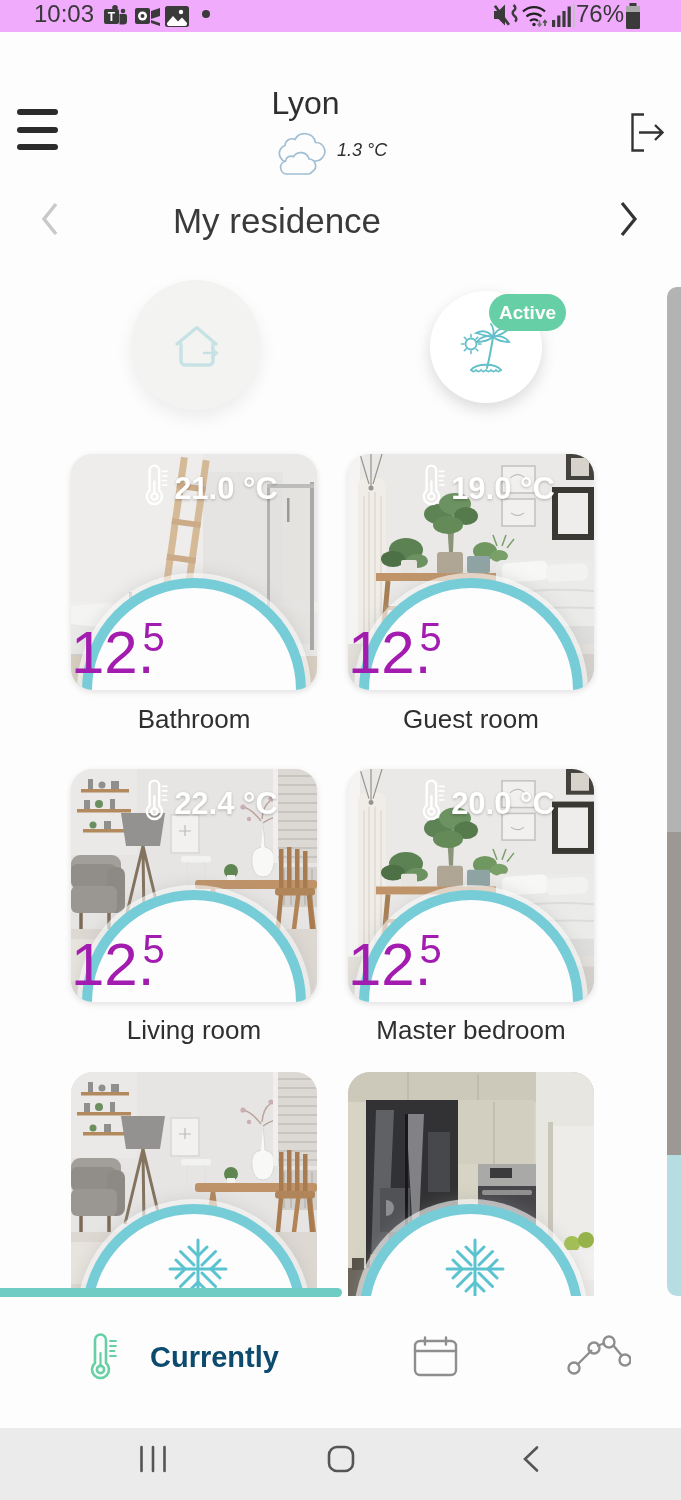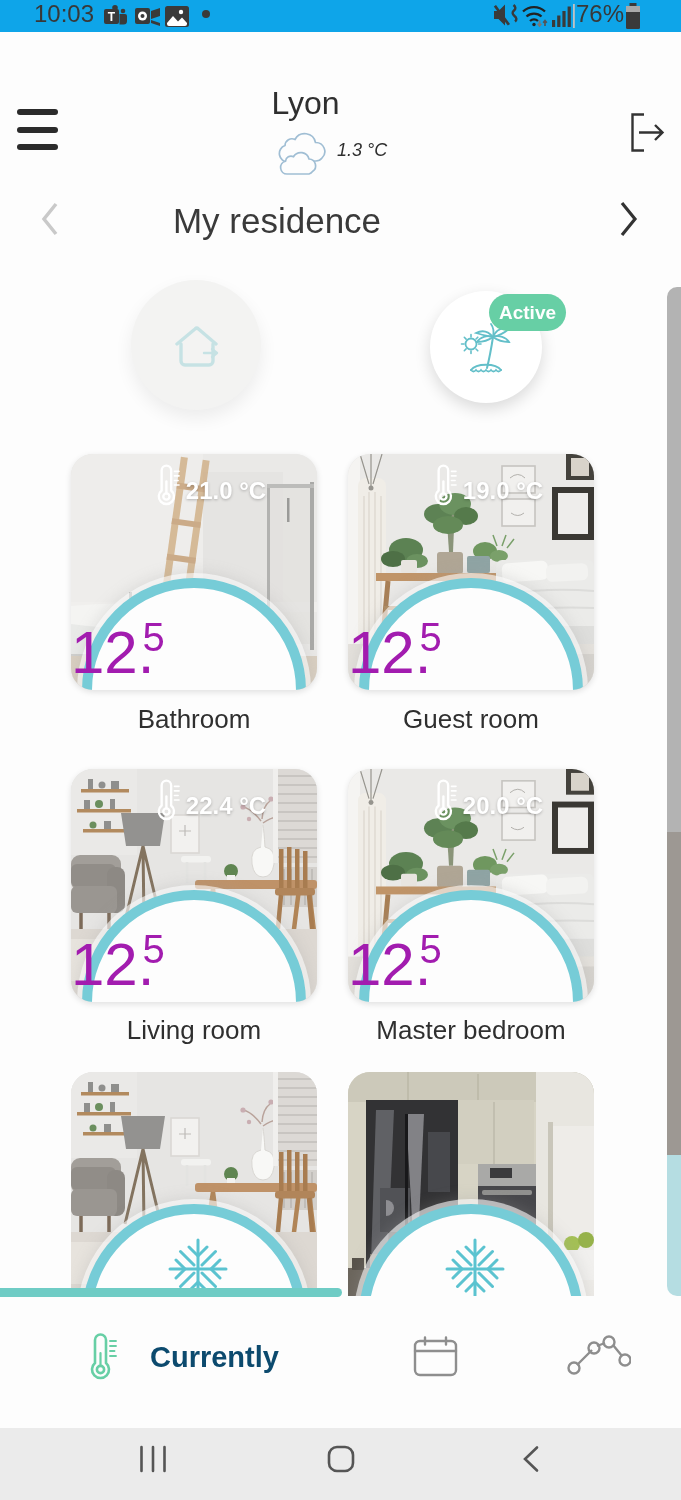--- a/index.html
+++ b/index.html
@@ -12,30 +12,30 @@
   .card svg.photo { position:absolute; left:0; top:0; width:100%; height:100%; }
   .dome { position:absolute; left:50%; transform:translateX(-50%);
     width:224px; height:224px; border-radius:50%; background:#fdfdfd;
     border:10px solid #76ccd7;
     box-shadow:0 0 0 5px rgba(253,253,253,0.6), 0 0 14px 6px rgba(160,160,160,0.25); }
   .temp12 { position:absolute; width:100%; text-align:left; color:#a21caf;
     font-size:60px; }
   .temp12 .t5 { letter-spacing:0; }
   .temp12 sup { font-size:40px; vertical-align:22px; margin-left:-12px; }
   .cardtemp { position:absolute; top:10px; left:0; width:100%; text-align:center;
-    padding-left:34px; color:#fff; font-size:24px; font-weight:bold;
+    padding-left:34px; color:#fff; font-size:31px; font-weight:bold;
     text-shadow:0 1px 3px rgba(0,0,0,0.25); white-space:nowrap; }
   .cardtemp svg { vertical-align:-8px; margin-right:5px; }
   .cardlabel { position:absolute; width:246px; text-align:center;
     font-size:26px; color:#2f2f2f; }
 </style>
 </head>
 <body>
 
-<div class="abs" style="left:0;top:0;width:681px;height:32px;background:#0ea5e9;">
+<div class="abs" style="left:0;top:0;width:681px;height:32px;background:#f0abfc;">
 
   <span class="abs" style="left:34px;top:0px;font-size:24px;color:#383838;">10:03</span>
 
   <svg class="abs" style="left:104px;top:5px;" width="28" height="24" viewBox="0 0 28 24" fill="#3a3a3a">
     <rect x="0" y="4" width="15" height="15" rx="2"></rect>
     <text x="7.5" y="16" font-size="12" font-weight="bold" fill="#fff" text-anchor="middle" font-family="Liberation Sans">T</text>
     <circle cx="11" cy="2.8" r="2.8"></circle>
     <circle cx="19" cy="6" r="2.3"></circle>
     <path d="M15.5 9 h5.5 a2 2 0 0 1 2 2 v5 a3.5 3.5 0 0 1 -3.5 3.5 h-4 z"></path>
   </svg>

